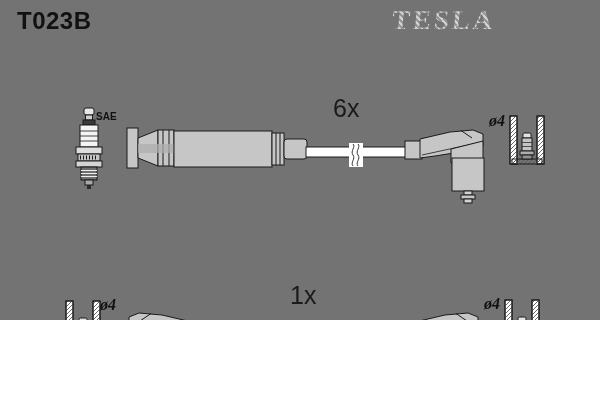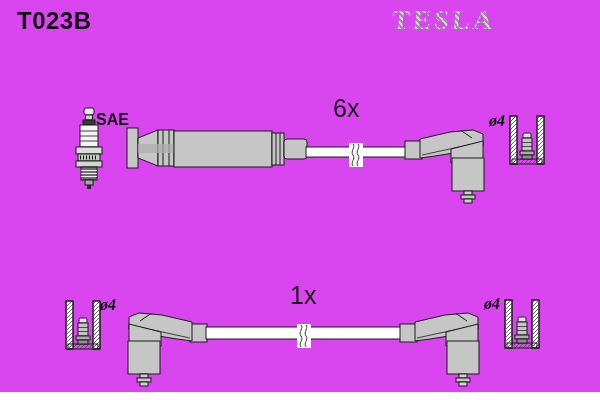--- a/index.html
+++ b/index.html
@@ -1,33 +1,33 @@
 <!DOCTYPE html>
 <html><head>
 <meta charset="utf-8">
 <style>
   html,body{margin:0;padding:0;background:#fff;}
   #stage{
-    position:relative;width:600px;height:392px;background:#d946ef;
+    position:relative;width:600px;height:320px;background:#737373;
     overflow:hidden;font-family:"Liberation Sans",sans-serif;color:#111;
   }
   .abs{position:absolute;white-space:nowrap;}
   .part-number{left:17px;top:7px;font-size:24px;font-weight:700;letter-spacing:.5px;color:#111;}
   .subtitle{left:17px;top:33px;font-size:11px;letter-spacing:.2px;color:#222;}
   .brand{
     left:392px;top:5px;font-size:27px;font-weight:700;letter-spacing:3px;
     font-family:"Liberation Serif",serif;transform:skewX(-5deg);
     color:#a5a5a5;
     background:repeating-linear-gradient(45deg,#979797 0px,#979797 2px,#d2d2d2 2px,#d2d2d2 4px);
     -webkit-background-clip:text;background-clip:text;-webkit-text-fill-color:transparent;
   }
   .qty{font-size:25px;font-weight:400;color:#1a1a1a;}
   .qty6{left:293px;top:94px;margin-left:40px;}
   .qty1{left:290px;top:281px;}
-  .sae{left:96px;top:111px;font-size:16px;font-weight:700;color:#111;}
+  .sae{left:96px;top:111px;font-size:10px;font-weight:700;color:#111;}
   .dia{font-family:"Liberation Serif",serif;font-style:italic;font-weight:700;font-size:16px;color:#111;text-align:right;}
   .dia-top{left:489px;top:112px;}
   .dia-bl{left:100px;top:296px;}
   .dia-br{left:484px;top:295px;}
   svg{position:absolute;left:0;top:0;}
 </style>
 </head>
 <body>
 
 <div id="stage">

